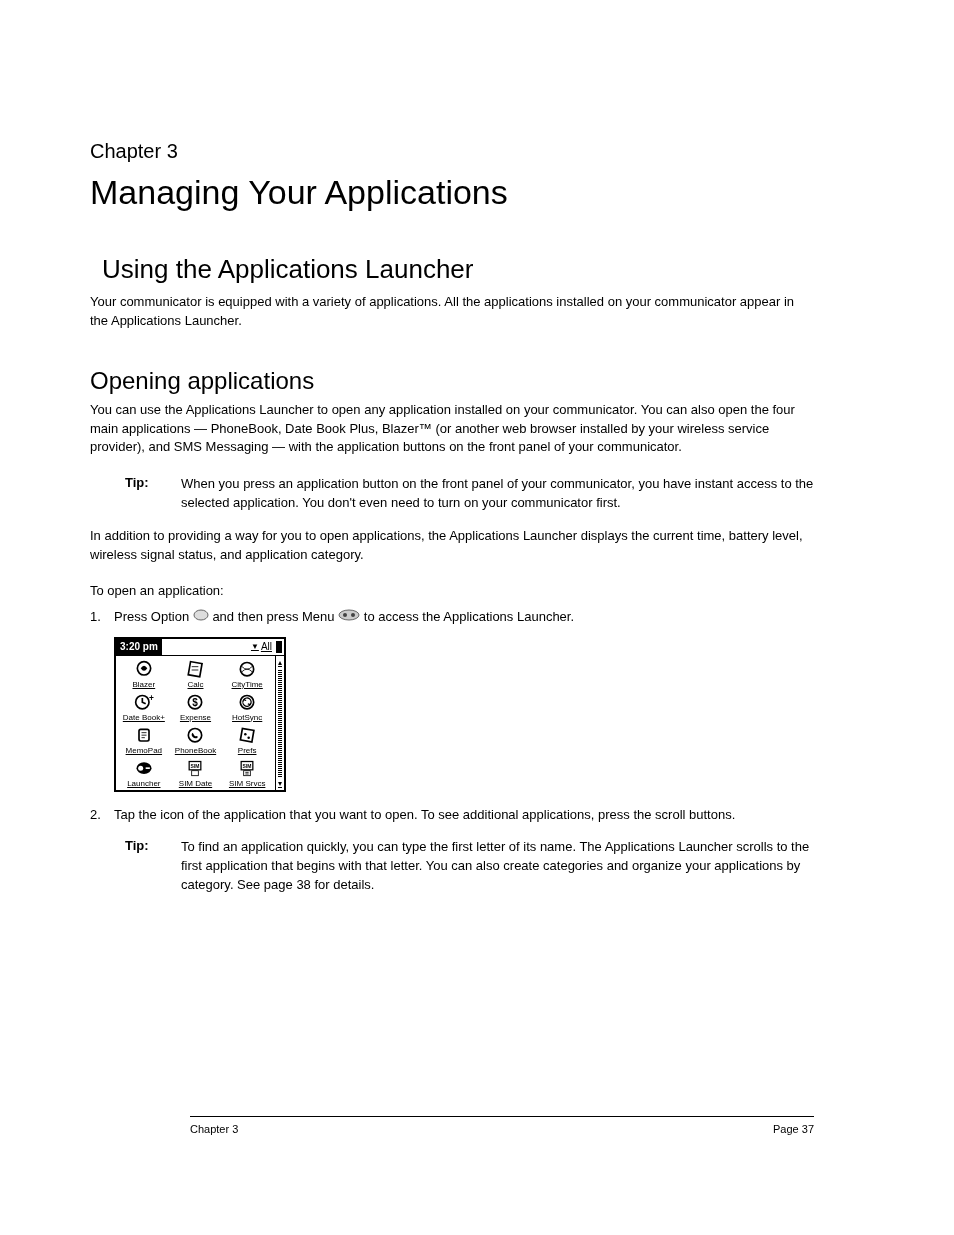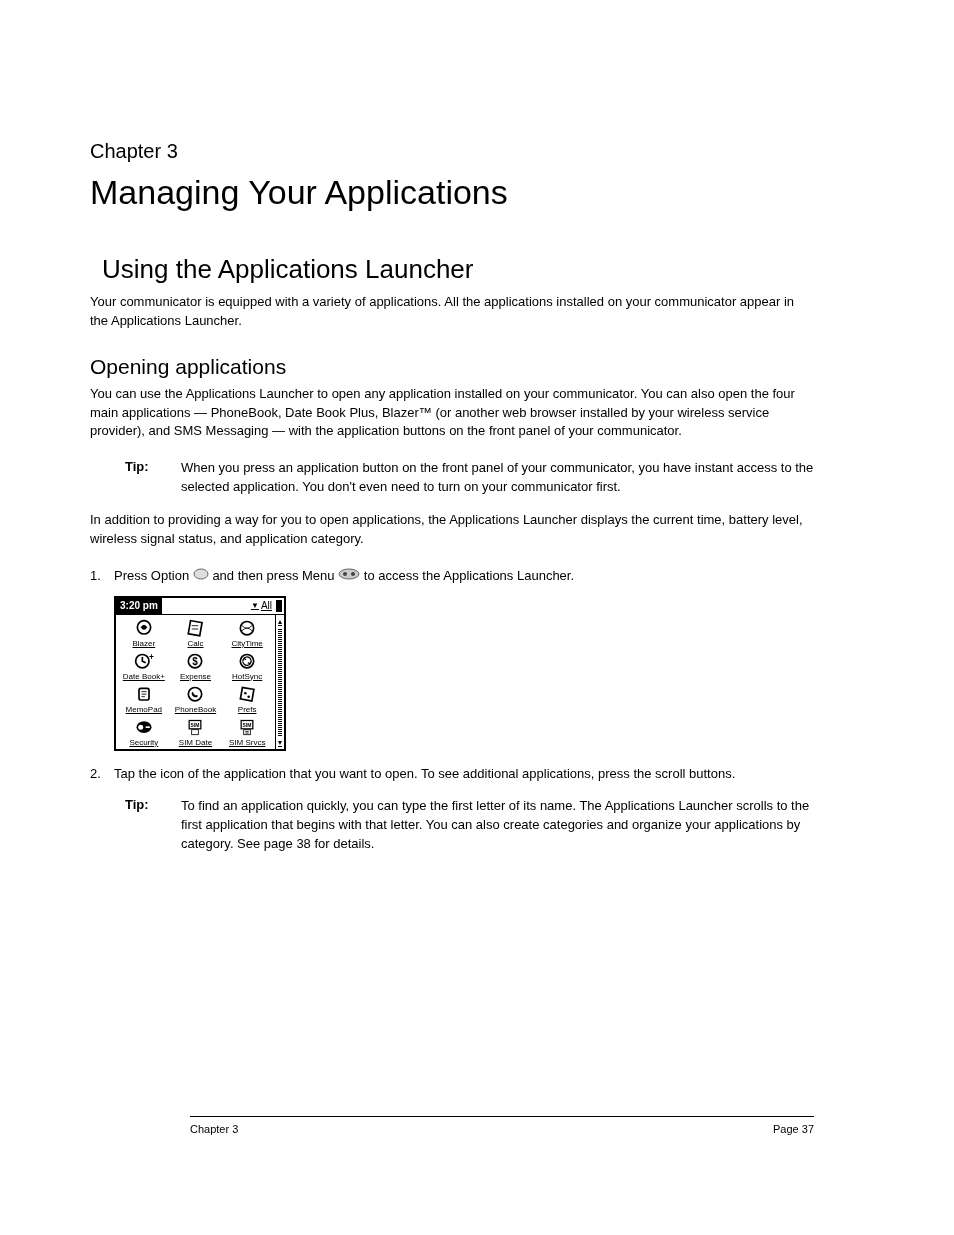--- a/index.html
+++ b/index.html
@@ -34,23 +34,23 @@
     margin: 0 0 18px 0;
   }
   .h2 {
     font-family: Arial, Helvetica, sans-serif;
     font-size: 26px;
     font-weight: 400;
     margin: 30px 0 8px 12px;
   }
   .h3 {
     font-family: Arial, Helvetica, sans-serif;
-    font-size: 21px;
-    font-weight: 400;
-    margin: 24px 0 6px 0;
+    font-size: 24px;
+    font-weight: 400;
+    margin: 36px 0 6px 0;
   }
   .tip-row {
     display: flex;
     margin: 14px 0;
   }
   .tip-label {
     font-size: 13px;
     font-weight: bold;
     width: 56px;
     flex: 0 0 56px;
@@ -192,20 +192,21 @@
   <h3 class="h3">Opening applications</h3>
   <p class="body-text">You can use the Applications Launcher to open any application installed on your communicator. You can also open the four main applications — PhoneBook, Date Book Plus, Blazer™ (or another web browser installed by your wireless service provider), and SMS Messaging — with the application buttons on the front panel of your communicator.</p>
 
   <div class="tip-row">
     <div class="tip-label">Tip:</div>
     <div class="tip-body">When you press an application button on the front panel of your communicator, you have instant access to the selected application. You don't even need to turn on your communicator first.</div>
   </div>
 
   <p class="body-text">In addition to providing a way for you to open applications, the Applications Launcher displays the current time, battery level, wireless signal status, and application category.</p>
 
+  <p class="subhead">To open an application:</p>
 
   <ol class="ol">
     <li>
       <span class="num">1.</span>
       <span>
         <span>Press Option </span>
         <span class="inline-icon">
           <svg width="16" height="12" viewBox="0 0 16 12">
               <ellipse cx="8" cy="6" rx="7" ry="5" fill="#ddd" stroke="#666" stroke-width="1"></ellipse>
             </svg>
@@ -322,21 +323,21 @@
             <span>Prefs</span>
           </div>
         <div class="pda-cell">
             <div class="pda-icn">
               <svg viewBox="0 0 24 24">
                 <ellipse cx="12" cy="11" rx="9" ry="7" fill="#000"></ellipse>
                 <circle cx="8" cy="11" r="3" fill="#fff"></circle>
                 <rect x="14" y="10" width="5" height="2" fill="#fff"></rect>
               </svg>
             </div>
-            <span>Security</span>
+            <span>Launcher</span>
           </div>
         <div class="pda-cell">
             <div class="pda-icn">
               <svg viewBox="0 0 24 24">
                 <rect x="5" y="3" width="14" height="10" fill="#fff" stroke="#000" stroke-width="1.5"></rect>
                 <text x="12" y="11" font-size="6" font-weight="bold" text-anchor="middle">SIM</text>
                 <rect x="8" y="14" width="8" height="6" fill="#fff" stroke="#000"></rect>
               </svg>
             </div>
             <span>SIM Date</span>

